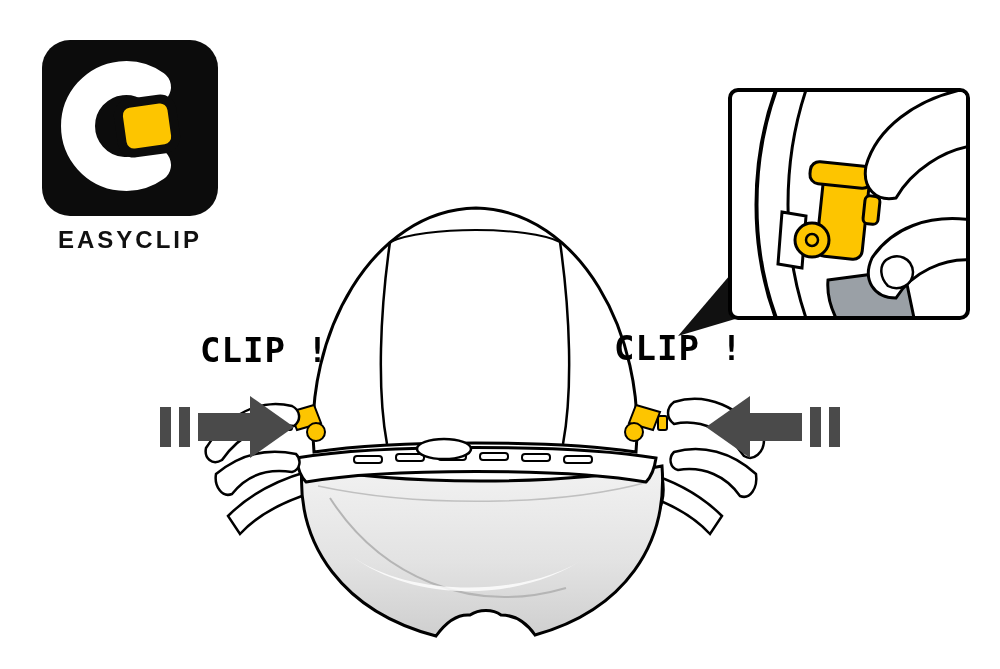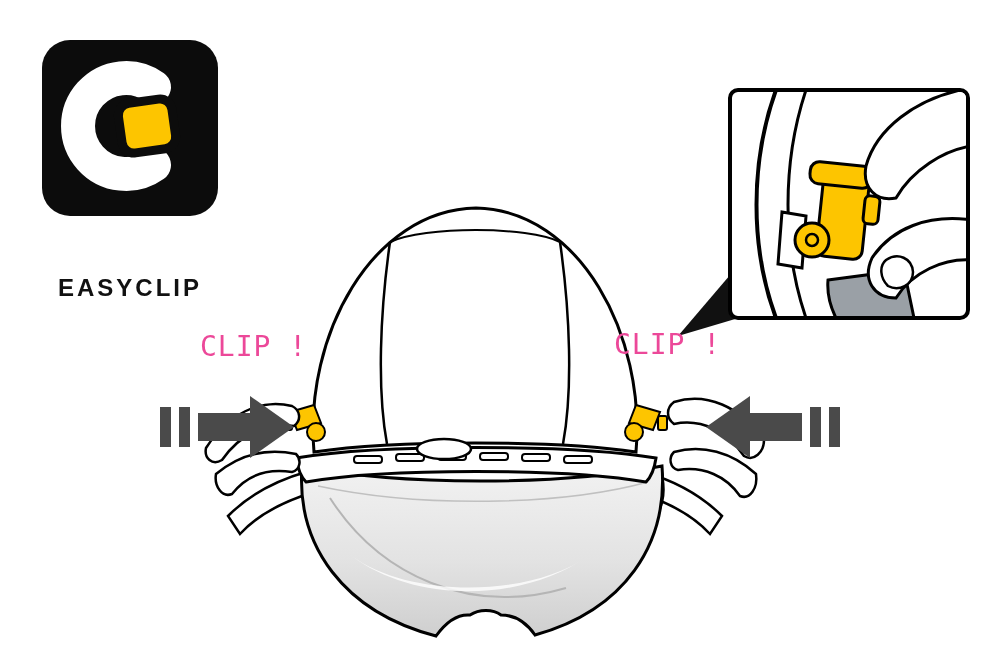--- a/index.html
+++ b/index.html
@@ -4,25 +4,25 @@
 <style>
   html,body{margin:0;padding:0;background:#fff;}
   #canvas{
     position:relative;width:1000px;height:669px;background:#ffffff;
     overflow:hidden;font-family:"Liberation Sans",sans-serif;
   }
   #art{position:absolute;left:0;top:0;width:1000px;height:669px;}
   .logo-label{
     position:absolute;left:42px;top:226px;width:176px;text-align:center;
     font-family:"Liberation Sans",sans-serif;font-weight:600;font-size:24px;
-    letter-spacing:3px;color:#111;margin-top:48px;
+    letter-spacing:3px;color:#111;
   }
   .clip-label{
     position:absolute;font-family:"DejaVu Sans Mono",monospace;
-    font-weight:400;font-size:28px;color:#ec4899;letter-spacing:1px;
+    font-weight:700;font-size:34px;color:#000000;letter-spacing:1px;
     white-space:nowrap;
   }
   .clip-label.left{left:200px;top:330px;}
   .clip-label.right{left:614px;top:328px;}
 </style>
 </head>
 <body>
 
 <div id="canvas">
 

